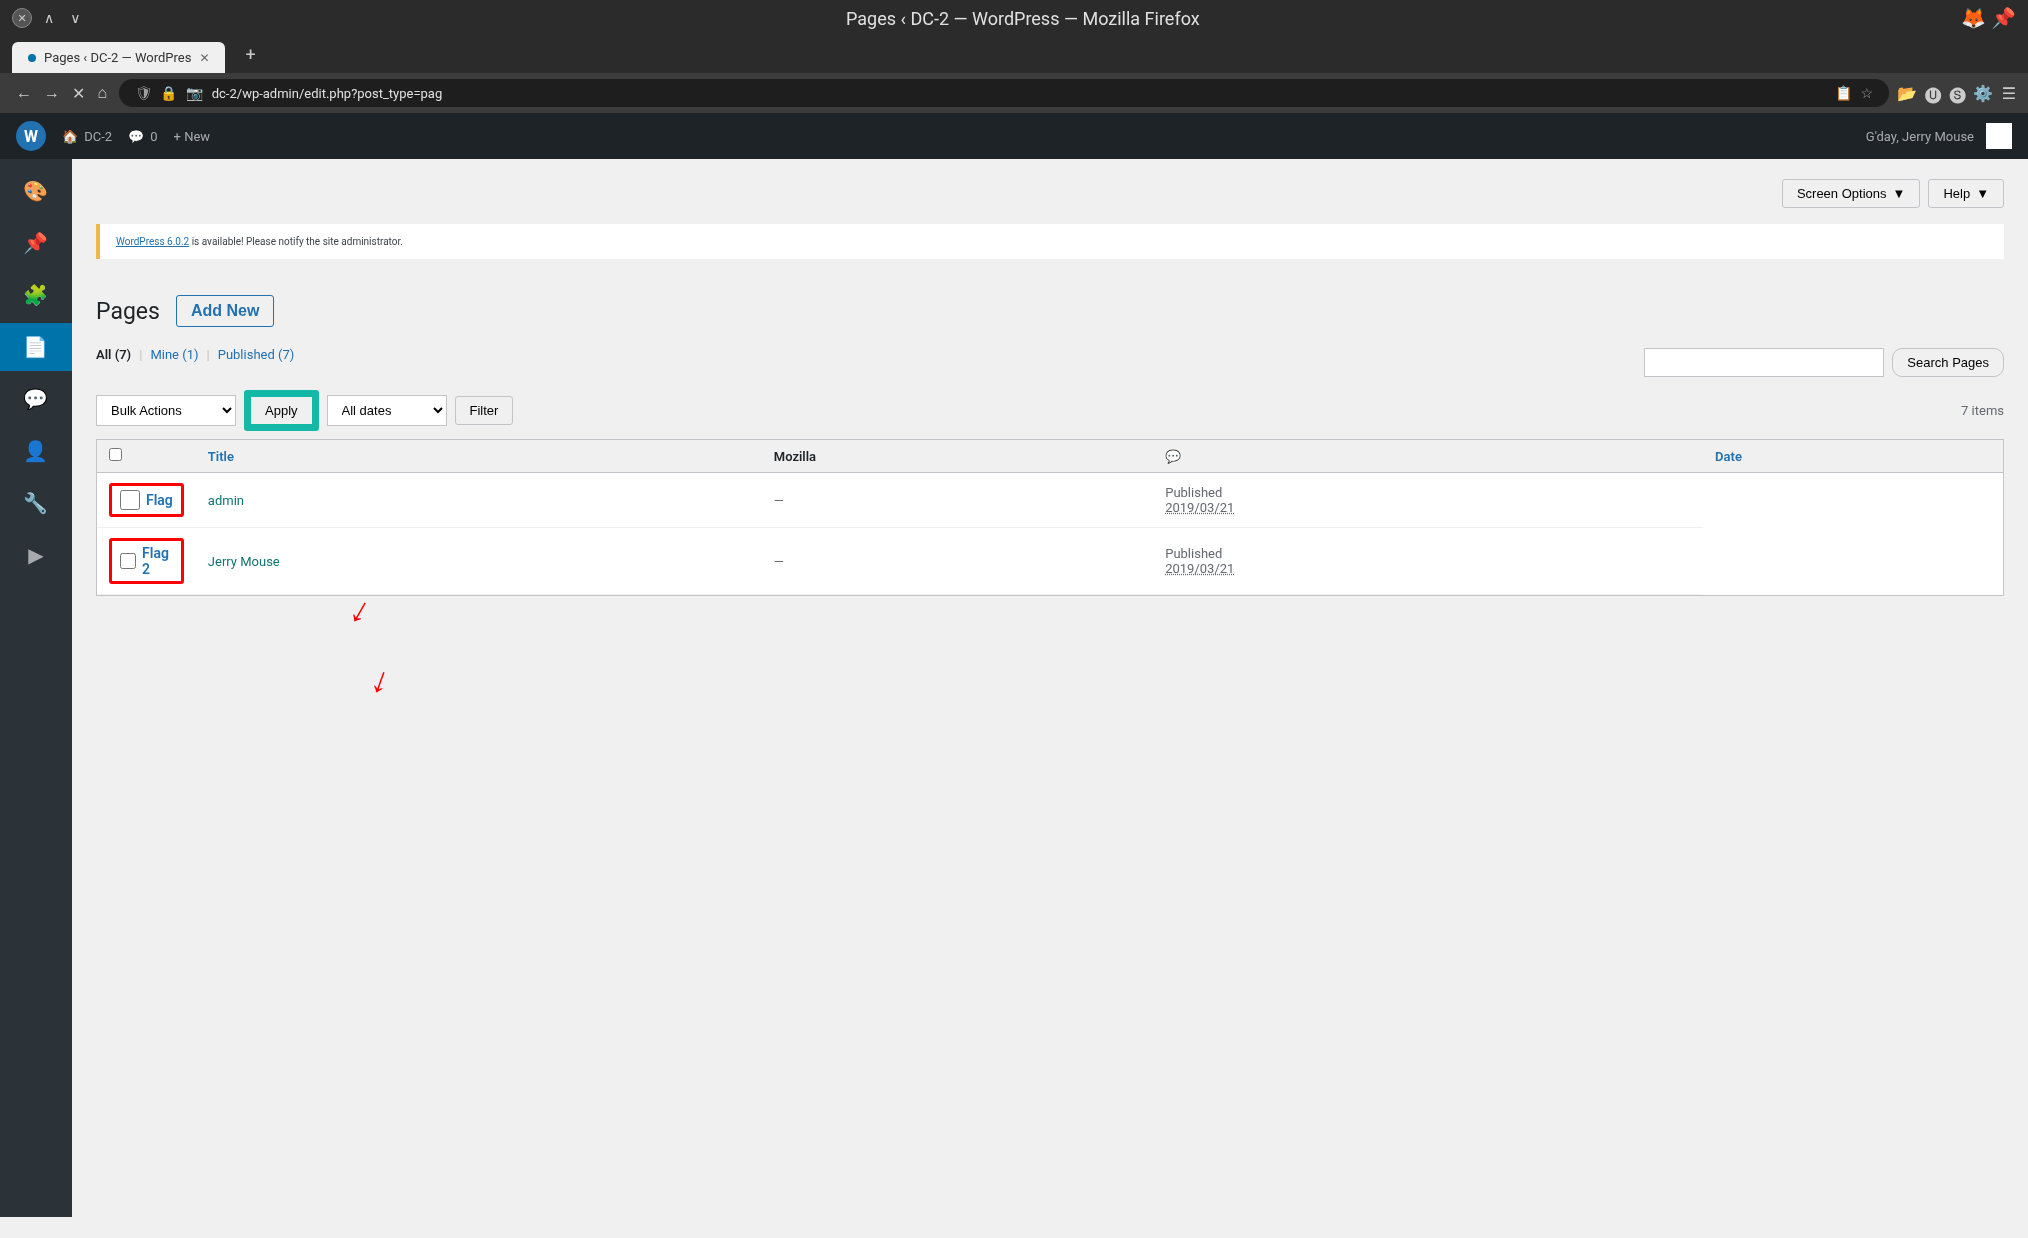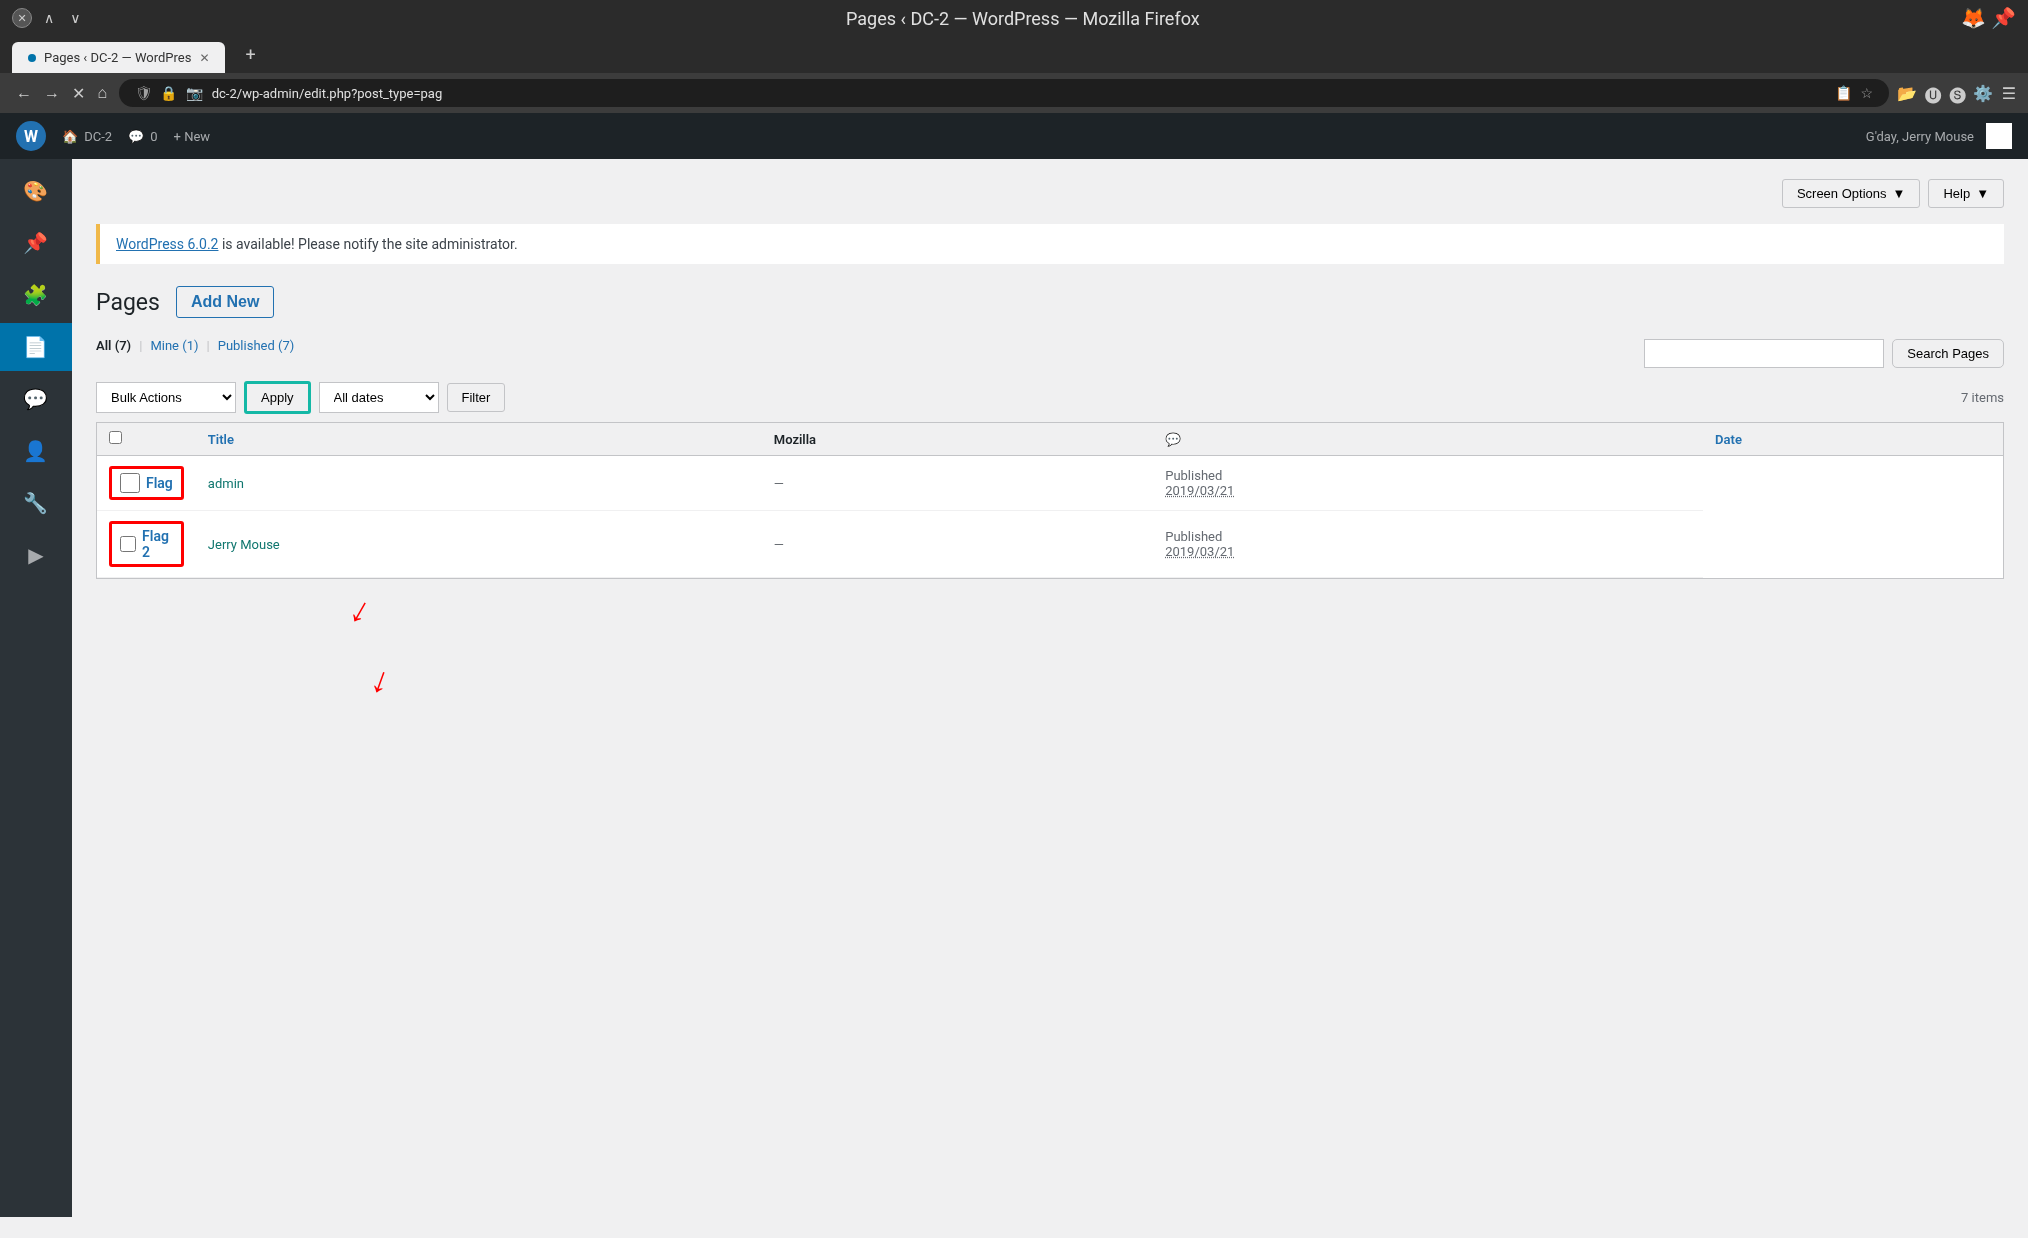--- a/index.html
+++ b/index.html
@@ -38,42 +38,42 @@
 
     
     .wp-sidebar { background: #2c3338; width: 72px; min-height: 100%; display: flex; flex-direction: column; align-items: center; padding-top: 8px; gap: 4px; }
     .sidebar-item { width: 100%; display: flex; align-items: center; justify-content: center; padding: 12px 0; color: #a7aaad; font-size: 20px; cursor: pointer; position: relative; }
     .sidebar-item.active { background: #0073aa; color: #fff; }
 
     
     .wp-main { flex: 1; background: #f0f0f1; padding: 20px 24px; }
 
     
-    .wp-notice { background: #fff; border-left: 4px solid #f0b849; padding: 12px 16px; margin-bottom: 22px; font-size: 14px; color: #3c434a; }
+    .wp-notice { background: #fff; border-left: 4px solid #f0b849; padding: 12px 16px; margin-bottom: 36px; font-size: 10px; color: #3c434a; }
     .wp-notice a { color: #2271b1; text-decoration: underline; }
 
     
     .page-header { display: flex; align-items: center; gap: 16px; margin-bottom: 20px; }
     .page-title { font-size: 23px; font-weight: 400; color: #1d2327; }
     .add-new-btn { background: none; border: 1px solid #2271b1; color: #2271b1; padding: 6px 14px; font-size: 16px; cursor: pointer; border-radius: 3px; font-weight: 600; }
     .screen-btn { background: #f0f0f1; border: 1px solid #c3c4c7; padding: 6px 14px; font-size: 13px; cursor: pointer; border-radius: 3px; display: flex; align-items: center; gap: 6px; }
 
     
     .filter-links { display: flex; align-items: center; gap: 0; margin-bottom: 16px; font-size: 13px; }
     .filter-link { color: #2271b1; text-decoration: none; cursor: pointer; }
     .filter-link.active { color: #1d2327; font-weight: 600; }
     .filter-sep { color: #c3c4c7; margin: 0 8px; }
 
     .search-pages-wrap { display: flex; align-items: center; gap: 8px; float: right; }
     .search-pages-input { border: 1px solid #c3c4c7; padding: 6px 10px; font-size: 13px; width: 240px; background: #fff; }
-    .search-pages-btn { background: #f0f0f1; border: 1px solid #c3c4c7; padding: 6px 14px; font-size: 13px; cursor: pointer; border-radius: 5px; white-space: nowrap; }
+    .search-pages-btn { background: #f0f0f1; border: 1px solid #c3c4c7; padding: 6px 14px; font-size: 13px; cursor: pointer; border-radius: 10px; white-space: nowrap; }
 
     
     .bulk-actions-select { padding: 6px 10px; font-size: 13px; border: 1px solid #c3c4c7; background: #fff; cursor: pointer; min-width: 140px; }
-    .apply-btn { padding: 6px 14px; font-size: 13px; border: 3px solid #14b8a6; background: #f0f0f1; cursor: pointer; border-radius: 3px; }
+    .apply-btn { padding: 6px 14px; font-size: 13px; border: 7px solid #14b8a6; background: #f0f0f1; cursor: pointer; border-radius: 3px; }
     .dates-select { padding: 6px 10px; font-size: 13px; border: 1px solid #c3c4c7; background: #fff; cursor: pointer; min-width: 120px; }
     .filter-btn { padding: 6px 14px; font-size: 13px; border: 1px solid #c3c4c7; background: #f0f0f1; cursor: pointer; border-radius: 3px; }
     .items-count { margin-left: auto; font-size: 13px; color: #646970; }
 
     
     .pages-table { width: 100%; border-collapse: collapse; background: #fff; }
     .pages-table th { background: #f0f0f1; border-bottom: 1px solid #c3c4c7; padding: 8px 12px; text-align: left; font-size: 13px; color: #1d2327; font-weight: 600; }
     .pages-table td { padding: 10px 12px; border-bottom: 1px solid #f0f0f1; font-size: 13px; color: #1d2327; vertical-align: middle; }
     .th-check { width: 40px; }
     .row-check { width: 20px; height: 20px; cursor: pointer; }

